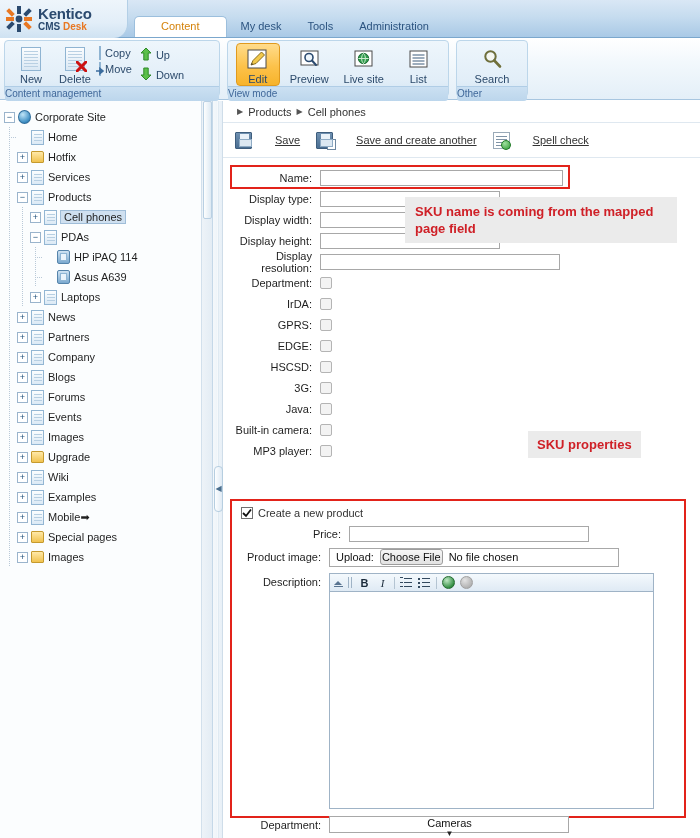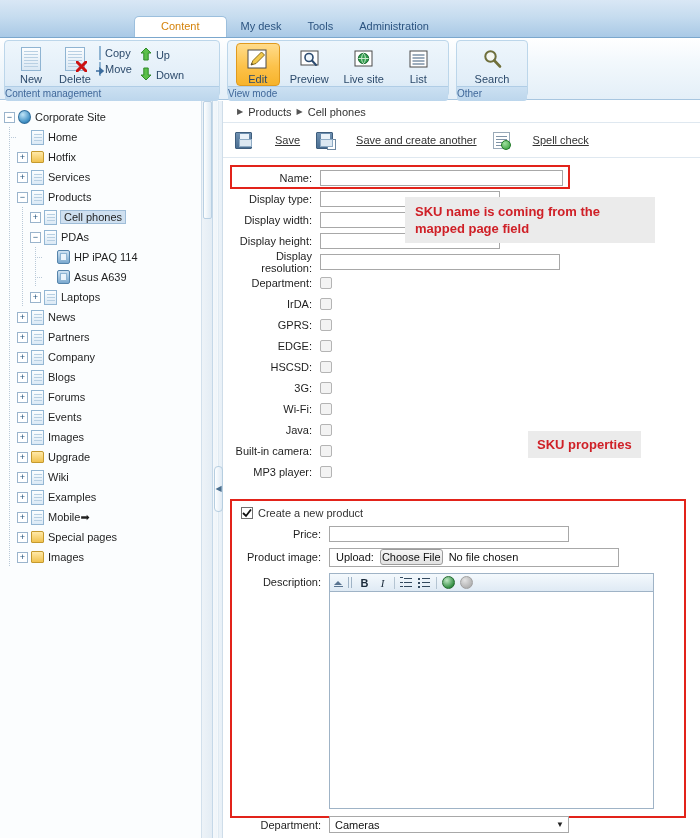--- a/index.html
+++ b/index.html
@@ -198,20 +198,41 @@
              padding:0 6px; gap:6px; font-size:11px; color:#111; }
   .choosebtn { background:linear-gradient(to bottom,#f6f6f6,#e2e2e2); border:1px solid #9d9d9d;
                border-radius:3px; padding:1px 1px; font-size:11px; color:#111; cursor:pointer; }
 </style>
 </head>
 <body>
 
 <div id="app">
 
   <div class="header">
+    <div class="logo-area">
+      <div class="logo-mark">
+        <svg width="26" height="26" viewBox="0 0 26 26">
+          <g>
+            <rect x="11" y="0" width="4" height="8" fill="#2b4a6f"></rect>
+            <rect x="11" y="18" width="4" height="8" fill="#2b4a6f"></rect>
+            <rect x="0" y="11" width="8" height="4" fill="#e87722"></rect>
+            <rect x="18" y="11" width="8" height="4" fill="#e87722"></rect>
+            <rect x="2.5" y="2.5" width="4" height="8" fill="#e87722" transform="rotate(-45 4.5 6.5)"></rect>
+            <rect x="19.5" y="15.5" width="4" height="8" fill="#e87722" transform="rotate(-45 21.5 19.5)"></rect>
+            <rect x="19.5" y="2.5" width="4" height="8" fill="#2b4a6f" transform="rotate(45 21.5 6.5)"></rect>
+            <rect x="2.5" y="15.5" width="4" height="8" fill="#2b4a6f" transform="rotate(45 4.5 19.5)"></rect>
+            <circle cx="13" cy="13" r="3.4" fill="#2b4a6f"></circle>
+          </g>
+        </svg>
+      </div>
+      <div class="logo-text">
+        <div class="l1">Kentico</div>
+        <div class="l2"><span>CMS </span><em>Desk</em></div>
+      </div>
+    </div>
     <div class="tabs">
       <div class="tab active">Content</div>
       <div class="tab">My desk</div>
       <div class="tab">Tools</div>
       <div class="tab">Administration</div>
     </div>
   </div>
 
   <div class="ribbon">
 
@@ -563,55 +584,51 @@
             </div>
             <div class="frow">
               <div class="flabel">HSCSD:</div>
               <div class="fchk"></div>
             </div>
             <div class="frow">
               <div class="flabel">3G:</div>
               <div class="fchk"></div>
             </div>
             <div class="frow">
-              <div class="flabel">Wi-Fi:</div>
-              <div class="fchk"></div>
-            </div>
-            <div class="frow">
               <div class="flabel">Java:</div>
               <div class="fchk"></div>
             </div>
             <div class="frow">
               <div class="flabel">Built-in camera:</div>
               <div class="fchk"></div>
             </div>
             <div class="frow">
               <div class="flabel">MP3 player:</div>
               <div class="fchk"></div>
             </div>
           </div>
 
         <div class="hl-name" style="top:6px;"></div>
 
-        <div class="annot" style="left:182px; top:38px; width:250px;">SKU name is coming from the mapped page field</div>
+        <div class="annot" style="left:182px; top:38px; width:272px;">SKU name is coming from the mapped page field</div>
 
         <div class="annot" style="left:305px; top:272px; padding:5px 9px;">SKU properties</div>
 
         <div class="skuframe">
 
           <div style="display:flex;align-items:center;gap:5px;padding:6px 0 0 9px;">
             <span style="width:12px;height:12px;border:1px solid #6f6f6f;background:#fff;display:inline-flex;align-items:center;justify-content:center;">
               <svg width="10" height="10" viewBox="0 0 10 10">
                   <path d="M1 5 L4 8 L9 1.5" stroke="#111" stroke-width="1.8" fill="none"></path>
                 </svg>
             </span>
             <span style="font-size:11px;">Create a new product</span>
           </div>
 
-          <div class="frow" style="margin-top:4px;">
+          <div class="frow" style="margin-top:4px;padding-left:20px;">
             <div class="flabel">Price:</div>
             <div class="finput" style="width:240px;"></div>
           </div>
 
           <div class="frow" style="height:26px;">
             <div class="flabel">Product image:</div>
             <div class="filebox" style="width:290px;">
               <span>Upload:</span>
               <span class="choosebtn">Choose File</span>
               <span>No file chosen</span>
@@ -646,21 +663,21 @@
                 <span class="etb-sep"></span>
                 <span class="globebtn"></span>
                 <span class="globebtn dim"></span>
               </div>
               <div class="editor-body" style="height:218px;"></div>
             </div>
           </div>
 
           <div class="frow" style="margin-top:5px;">
             <div class="flabel">Department:</div>
-            <div class="selectbox" style="width:240px;">
+            <div class="selectbox" style="width:240px;flex-direction:column;">
               <span>Cameras</span>
               <span class="caret">▼</span>
             </div>
           </div>
 
         </div>
       </div>
     </div>
   </div>
 </div>

